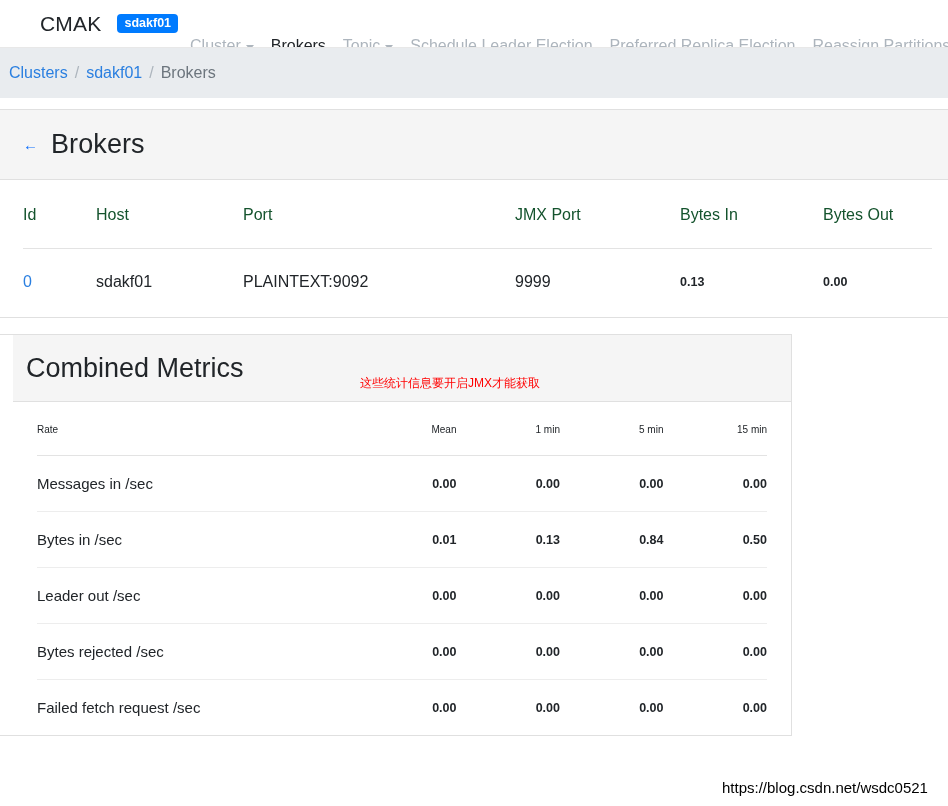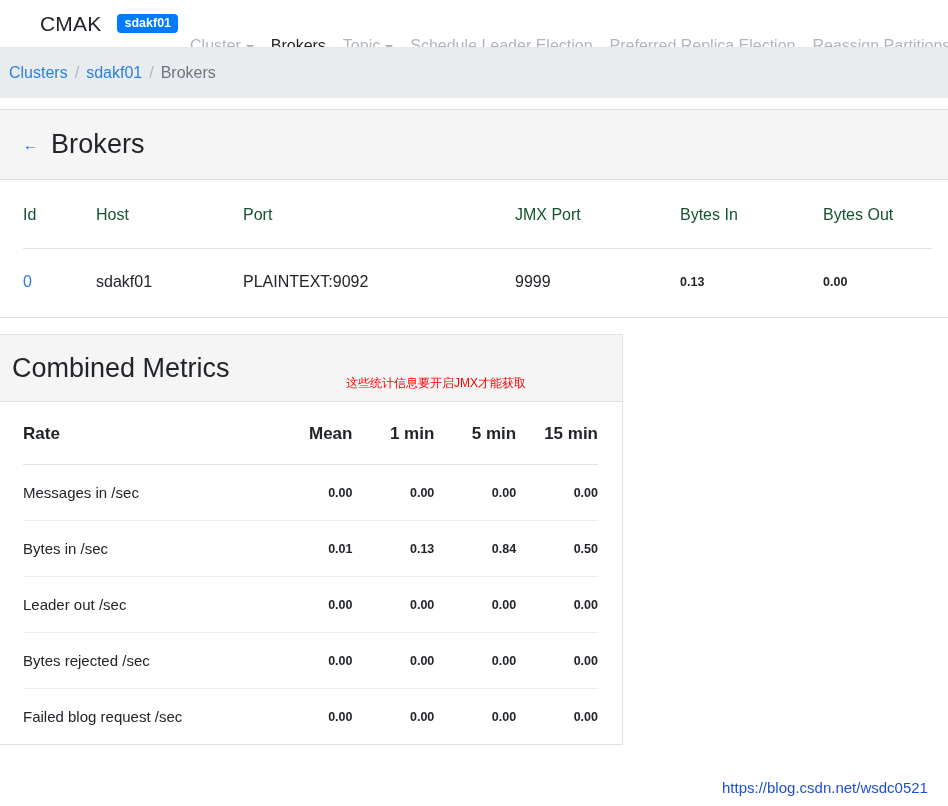--- a/index.html
+++ b/index.html
@@ -124,23 +124,24 @@
   }
   .id-link { color: #2a7fe0; cursor: pointer; }
   .c-id   { width: 73px; }
   .c-host { width: 147px; }
   .c-port { width: 272px; }
   .c-jmx  { width: 165px; }
   .c-bin  { width: 143px; }
 
   
   .card-metrics {
-    width: 624px;
+    width: 793px;
     margin-left: -1px;
     margin-top: 16px;
+    padding-left: 14px;
   }
   .metrics-header {
     background: #f5f5f5;
     border-bottom: 1px solid #e0e0e0;
     height: 67px;
     display: flex;
     align-items: center;
     padding-left: 13px;
     position: relative;
   }
@@ -152,22 +153,22 @@
     position: absolute;
     left: 347px;
     top: 40px;
     color: #ff0000;
     font-size: 12px;
     white-space: nowrap;
   }
   .metrics-body { padding: 0 24px 0 24px; }
   .tbl-metrics th {
     text-align: left;
-    font-size: 17px;
-    font-weight: bold;
+    font-size: 10px;
+    font-weight: normal;
     color: #212529;
     padding: 22px 0 20px 0;
     border-bottom: 1px solid #e3e3e3;
   }
   .tbl-metrics th.n, .tbl-metrics td.n { text-align: right; }
   .tbl-metrics td {
     font-size: 15px;
     color: #212529;
     padding: 19px 0 19px 0;
     border-bottom: 1px solid #ededed;
@@ -179,21 +180,21 @@
   .tbl-metrics tr:last-child td { border-bottom: none; }
   .m-rate { width: 290px; }
   .m-col  { width: 95px; }
 
   
   .watermark {
     position: absolute;
     left: 722px;
     top: 779px;
     font-size: 15px;
-    color: #1d4ed8;
+    color: #000000;
     white-space: nowrap;
   }
 </style>
 </head>
 <body>
 
 <div class="navbar">
   <span class="brand">CMAK</span>
   <span class="badge-cluster">sdakf01</span>
 
@@ -305,21 +306,21 @@
           <td class="n">0.00</td>
         </tr>
         <tr>
           <td>Bytes rejected /sec</td>
           <td class="n">0.00</td>
           <td class="n">0.00</td>
           <td class="n">0.00</td>
           <td class="n">0.00</td>
         </tr>
         <tr>
-          <td>Failed blog request /sec</td>
+          <td>Failed fetch request /sec</td>
           <td class="n">0.00</td>
           <td class="n">0.00</td>
           <td class="n">0.00</td>
           <td class="n">0.00</td>
         </tr>
       </tbody>
     </table>
   </div>
 </div>
 

